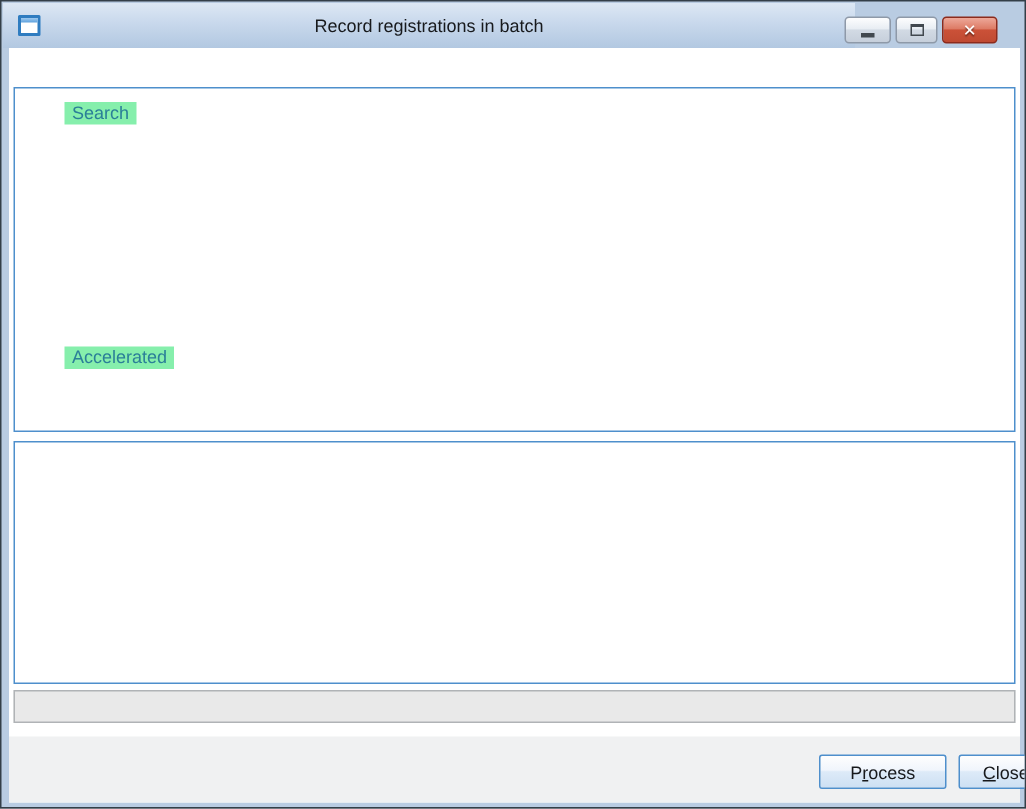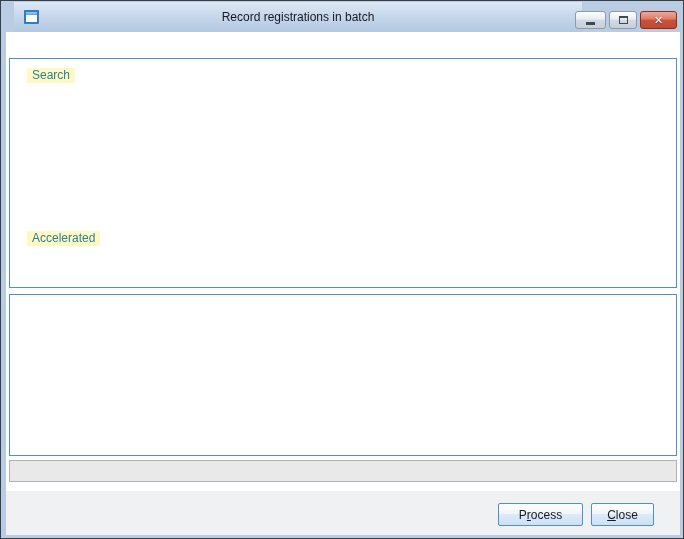--- a/index.html
+++ b/index.html
@@ -1,39 +1,39 @@
 <!DOCTYPE html>
 <html><head>
 <meta charset="utf-8">
 <style>
   * { box-sizing: border-box; margin: 0; padding: 0; }
   html,body { background:#e8e8e8; }
   body { font-family:"Liberation Sans","DejaVu Sans",sans-serif; font-size:12px; color:#1a1a1a; }
   .window { position:relative; width:684px; height:539px; background:#b9cce2; border:1px solid #343f48; box-shadow:0 0 0 1px #0d1217; overflow:hidden; }
-  .titlebar { position:absolute; left:13px; top:1px; width:568px; height:30px;
+  .titlebar { position:absolute; left:1px; top:1px; width:568px; height:30px;
     background:linear-gradient(180deg,#dde8f4 0%,#c8d8ec 45%,#b2c8e1 100%); }
   .win-icon { position:absolute; left:10px; top:8px; width:15px; height:14px; background:#fff; border:2px solid #2f7cc0; border-radius:1px; }
   .win-icon::before { content:""; position:absolute; left:0; top:0; right:0; height:3px; background:linear-gradient(180deg,#9ec9ef,#5ea1dd); }
   .title-text { position:absolute; left:0; top:0; width:100%; height:30px; line-height:30px; text-align:center; color:#17191c; }
   .winbtn { position:absolute; top:9px; height:18px; border-radius:3px; border:1px solid #8e99a8;
     background:linear-gradient(180deg,#fdfdfe 0%,#e8edf3 45%,#d2dae4 50%,#c6cfdb 100%); cursor:default;
     display:flex; align-items:center; justify-content:center; padding:0; }
   .winbtn.close { border-color:#8c2b1d; background:linear-gradient(180deg,#eda899 0%,#dd7b65 45%,#cb5138 50%,#c04a32 100%);
     color:#fff; font-weight:bold; font-size:11px; text-shadow:0 1px 1px rgba(0,0,0,.45); }
   .glyph-min { width:9px; height:3px; background:#41484f; margin-top:6px; }
   .glyph-max { width:9px; height:8px; border:1px solid #41484f; border-top-width:2px; background:transparent; }
   .client { position:absolute; left:5px; top:31px; width:674px; height:503px; background:#ffffff; }
 
   .tab { position:absolute; left:14px; top:36px; width:72px; height:22px; background:#fff;
     border:1px solid #4e8fcc; border-bottom:none; border-radius:3px 3px 0 0; z-index:2;
     font-weight:bold; text-align:center; line-height:21px; }
   .tab-panel { position:absolute; left:8px; top:57px; width:668px; height:230px; border:1px solid #4e8fcc; background:#fff; z-index:1; }
 
   .groupbox { position:absolute; border:1px solid #7aa7d9; border-radius:4px; background:#fff; }
-  .group-label { position:absolute; height:15px; line-height:15px; background:#fef9c3; padding:0 5px; color:#2b7f98; z-index:3; }
+  .group-label { position:absolute; height:15px; line-height:15px; background:#86efac; padding:0 5px; color:#2b7f98; z-index:3;margin-left:16px; }
 
   .lbl { position:absolute; white-space:nowrap; color:#17191c; }
   .red-lbl { position:absolute; white-space:nowrap; color:#d40000; font-weight:bold; text-decoration:underline; }
 
   .field { position:absolute; border:1px solid #7aa2d8; background:#f4f5f6; line-height:20px; padding:0 4px; overflow:hidden; }
   .field.lt { background:#fafbfb; }
   .gfield { position:absolute; border:1px solid #9ba1a8; background:#f0f0f0; padding:0 4px; overflow:hidden; }
   .gfield.right { text-align:right; }
 
   .combo { position:absolute; border:1px solid #a6a6a6; background:#f2f2f2; overflow:hidden; cursor:default; }
@@ -43,21 +43,21 @@
   .combo-arrow i { display:block; width:0; height:0; border-left:4px solid transparent; border-right:4px solid transparent; border-top:5px solid #4e5d6e; }
 
   button { font-family:inherit; font-size:12px; cursor:default; }
   .btn-ellipsis { position:absolute; border:1px solid #5b9bd5; border-radius:2px; color:#3a5a80;
     background:linear-gradient(180deg,#eaf3fc 0%,#d9e9f9 45%,#bed8f3 50%,#b6d2f0 100%);
     line-height:10px; font-size:11px; letter-spacing:1px; }
   .btn-orange { position:absolute; border:1px solid #e6953b; border-radius:2px; color:#17191c;
     background:linear-gradient(180deg,#fde1a5 0%,#fbc869 45%,#f9b145 50%,#f6a230 100%);
     box-shadow:inset 0 1px 0 rgba(255,255,255,.55); }
   .btn-win { position:absolute; border:1px solid #4e8fcc; border-radius:2px; color:#17191c;
-    background:linear-gradient(180deg,#fefefe 0%,#f0f5fc 45%,#ddeaf8 50%,#cde0f3 100%); }
+    background:linear-gradient(180deg,#fefefe 0%,#f0f5fc 45%,#ddeaf8 50%,#cde0f3 100%);margin-left:48px; }
   .mn { text-decoration:underline; }
 
   .list-area { position:absolute; left:8px; top:293px; width:668px; height:162px; border:1px solid #4e8fcc; background:#fff; }
   .progress { position:absolute; left:8px; top:459px; width:668px; height:22px; border:1px solid #b0b3b6; background:#e9e9e9; }
   .footer-strip { position:absolute; left:5px; top:490px; width:674px; height:44px; background:#f0f1f2; }
 </style>
 </head>
 <body>
 
 <div class="window">

